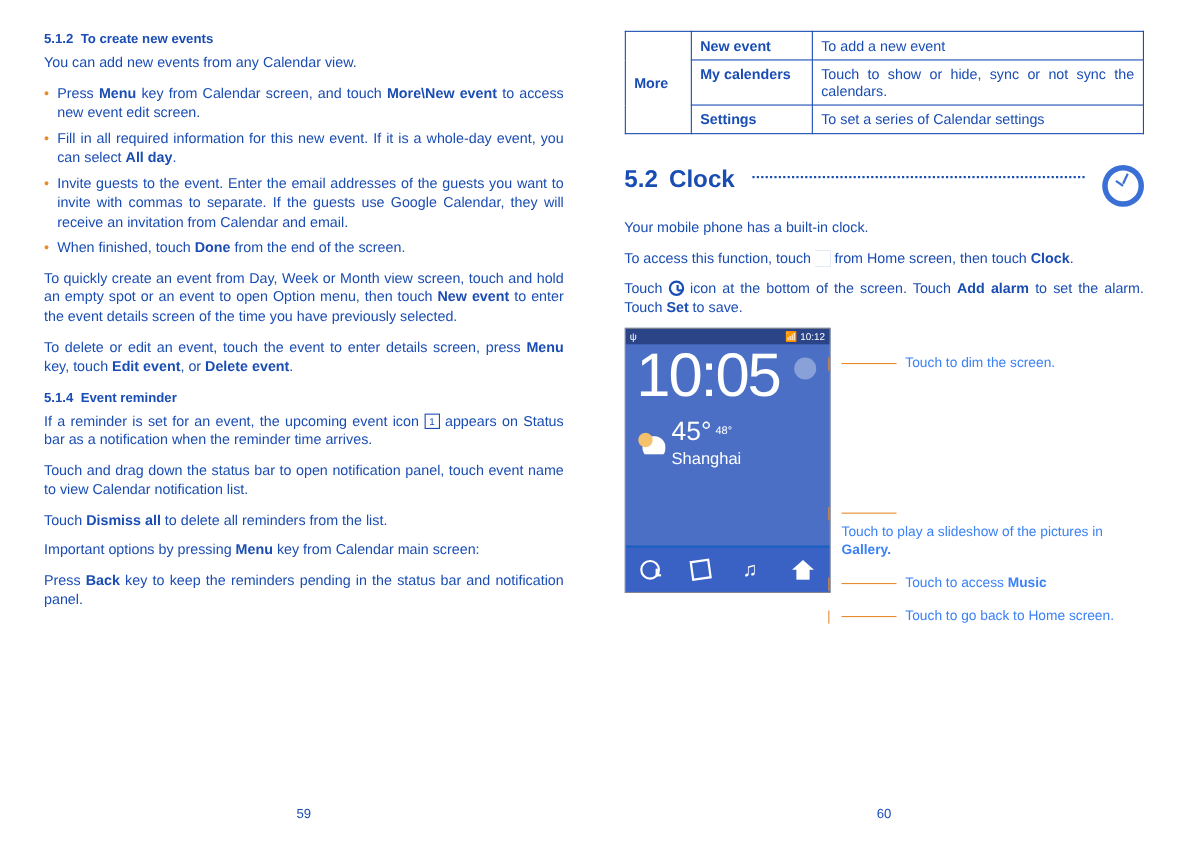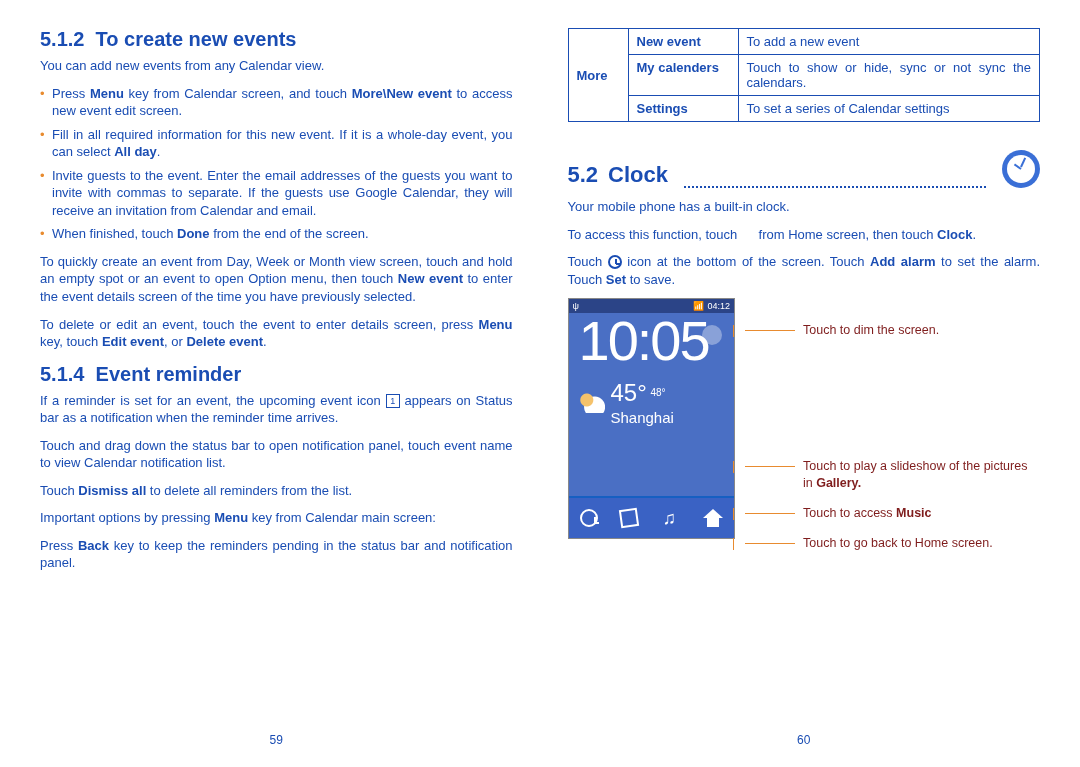--- a/index.html
+++ b/index.html
@@ -10,29 +10,29 @@
     background: #fff;
     width: 1080px;
     height: 767px;
     position: relative;
     padding: 28px 40px 0 40px;
     display: flex;
     gap: 55px;
   }
   .col { width: 475px; position: relative; }
   .bold { font-weight: bold; }
-  h3 { font-size: 20px; margin-bottom: 6px; font-weight: bold; }
+  h3 { font-size: 12px; margin-bottom: 6px; font-weight: bold; }
   p { margin-bottom: 10px; line-height: 1.35; text-align: justify; }
   ul { list-style: none; padding-left: 0; margin-bottom: 10px;}
   ul li { position: relative; padding-left: 12px; margin-bottom: 6px; text-align: justify; line-height:1.35;}
   ul li::before { content:"•"; color:#e88b2f; position:absolute; left:0; top:0; font-size:13px;}
   .pagenum { position:absolute; bottom: 20px; left:50%; transform:translateX(-50%); font-size:12px;text-align:center; }
   table.opts { border-collapse: collapse; width: 100%; margin-bottom: 28px;}
   table.opts td { border: 1px solid #1a4db3; padding: 5px 8px; vertical-align: top; font-size:13px; text-align: justify;}
-  .sec-head { display:flex; align-items:flex-end; margin-bottom:10px; gap:10px; }
+  .sec-head { display:flex; align-items:flex-start; margin-bottom:10px; gap:10px; }
   .sec-num { font-size:22px; font-weight:bold; }
   .sec-title { font-size:22px; font-weight:bold; }
   .dots { flex:1; border-bottom: 2px dotted #1a4db3; height: 12px; margin: 0 6px; }
   .clockicon { width:38px; height:38px; border-radius:50%; background:#3a6fd6; position:relative; display:flex; align-items:center; justify-content:center;}
   .clockicon::after { content:""; width:28px; height:28px; border-radius:50%; background:#fff; position:absolute;}
   .clockicon .h1 { position:absolute; width:2px; height:10px; background:#3a6fd6; top:7px; left:18px; z-index:2; transform-origin: bottom; transform: rotate(25deg);}
   .clockicon .h2 { position:absolute; width:2px; height:8px; background:#3a6fd6; top:11px; left:18px; z-index:2; transform-origin: bottom; transform: rotate(-55deg);}
   .grid-icon { display:inline-block; width:14px; height:14px; background:
     linear-gradient(#fff,#fff), linear-gradient(#fff,#fff);
     background-color:#1a4db3;
@@ -65,21 +65,21 @@
   .di-alarm { border:2px solid #fff; border-radius:50%; width:18px; height:18px; margin:3px;}
   .di-alarm::before,.di-alarm::after{content:"";position:absolute;background:#fff;}
   .di-alarm::before{width:2px;height:6px;top:6px;left:12px;}
   .di-alarm::after{width:5px;height:2px;top:11px;left:12px;}
   .di-gal { width:18px;height:18px;border:2px solid #fff;margin:3px; transform:rotate(-8deg);}
   .di-music { width:20px;height:20px; margin:3px; }
   .di-music::before{content:"♫"; color:#fff; font-size:18px; position:absolute; top:0; left:2px;}
   .di-home { width:20px; height:18px; margin:4px 3px; }
   .di-home::before{content:""; position:absolute; width:0;height:0;border-left:10px solid transparent;border-right:10px solid transparent;border-bottom:9px solid #fff; top:0; left:0;}
   .di-home::after{content:"";position:absolute; width:12px; height:10px; background:#fff; top:8px; left:4px;}
-  .annots { font-size:12.5px; color:#7f1d1d; }
+  .annots { font-size:12.5px; color:#3b82f6; }
   .annots div { margin-bottom: 14px; display:flex; align-items:flex-start; gap:8px; line-height:1.3;}
   .lead { width:50px; flex-shrink:0; border-top:1.5px solid #e88b2f; margin-top:8px; position:relative;}
   .lead::before { content:""; position:absolute; left:-12px; top:-6px; width:0; height:12px; border-left:1.5px solid #e88b2f;}
   .cal-icon { display:inline-block; width:14px; height:14px; border:1.5px solid #1a4db3; vertical-align:text-bottom; position:relative; text-align:center; font-size:9px; line-height:12px; color:#1a4db3;}
 </style>
 </head>
 <body>
 
 <div class="col">
   <h3><span>5.1.2</span>&nbsp;&nbsp;<span>To create new events</span></h3>
@@ -134,21 +134,21 @@
   </div>
 
   <p>Your mobile phone has a built-in clock.</p>
   <p><span>To access this function, touch </span><span class="grid-icon"></span><span> from Home screen, then touch </span><span class="bold">Clock</span><span>.</span></p>
   <p><span>Touch </span><span class="alarm-inline"></span><span> icon at the bottom of the screen. Touch </span><span class="bold">Add alarm</span><span> to set the alarm. Touch </span><span class="bold">Set</span><span> to save.</span></p>
 
   <div class="phone-area">
     <div class="phone">
       <div class="statusbar">
         <span>ψ</span>
-        <span><span>📶 </span><span>04:12</span></span>
+        <span><span>📶 </span><span>10:12</span></span>
       </div>
       <div class="phone-body">
         <div class="dim-btn"></div>
         <div class="bigtime">10:05</div>
         <div class="weath">
           <div class="weath-ico"></div>
           <div>
             <span class="weath-temp">45°</span>
             <sup style="font-size:10px;">48°</sup>
             <div class="weath-city">Shanghai</div>
@@ -162,21 +162,21 @@
           <div class="dicon di-home"></div>
         </div>
       </div>
     </div>
 
     <div class="annots" style="padding-top:24px;">
       <div>
           <span class="lead"></span>
           <span>Touch to dim the screen.</span>
         </div>
-      <div style="margin-top:120px;">
+      <div style="margin-top:120px;flex-direction:column;">
           <span class="lead"></span>
           <span><span>Touch to play a slideshow of the pictures in </span><span class="bold">Gallery.</span></span>
         </div>
       <div>
           <span class="lead"></span>
           <span><span>Touch to access </span><span class="bold">Music</span></span>
         </div>
       <div>
           <span class="lead"></span>
           <span>Touch to go back to Home screen.</span>

